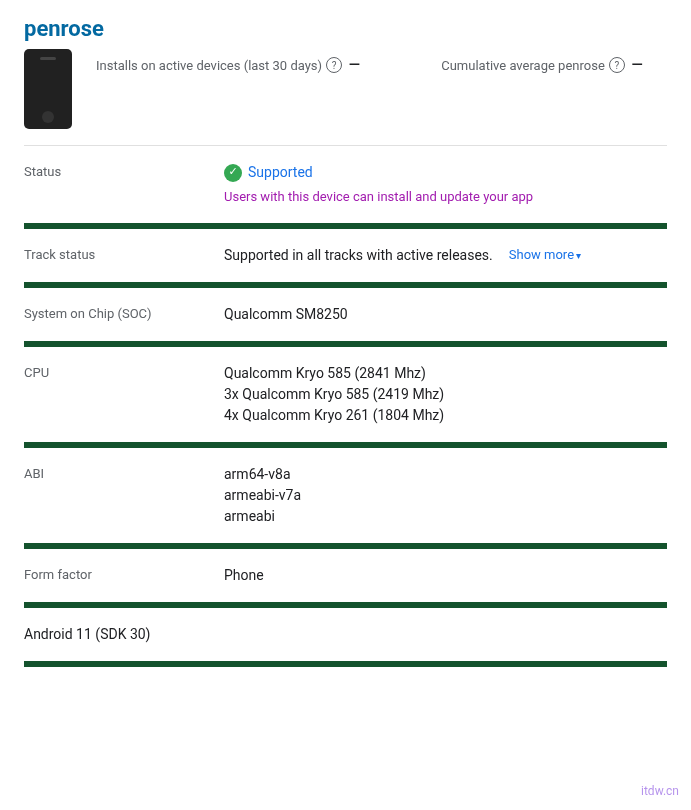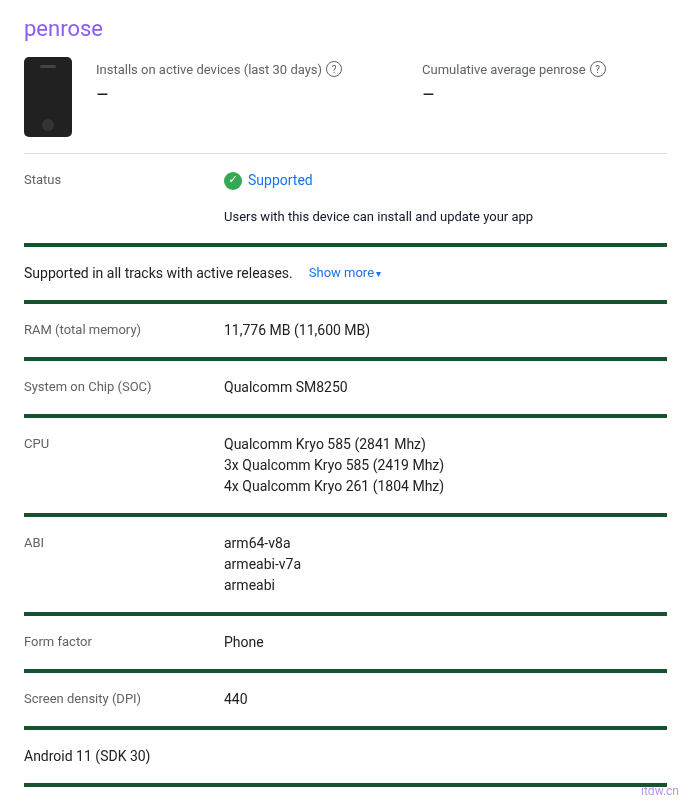--- a/index.html
+++ b/index.html
@@ -11,23 +11,23 @@
       width: 691px;
       min-height: 810px;
     }
 
     .page-container {
       padding: 16px 24px 24px 24px;
     }
 
     .device-title {
       font-size: 22px;
-      font-weight: 400;
-      color: #8b5cf6;
-      margin-bottom: 16px;
+      font-weight: 700;
+      color: #0369a1;
+      margin-bottom: 8px;
     }
 
     .device-header {
       display: flex;
       align-items: flex-start;
       gap: 24px;
       padding-bottom: 16px;
       border-bottom: 1px solid #e0e0e0;
       margin-bottom: 0;
     }
@@ -64,21 +64,20 @@
     }
 
     .header-stats {
       display: flex;
       gap: 80px;
       padding-top: 4px;
     }
 
     .stat-block {
       display: flex;
-      flex-direction: column;
       gap: 6px;
     }
 
     .stat-label {
       font-size: 13px;
       color: #5f6368;
       display: flex;
       align-items: center;
       gap: 4px;
     }
@@ -104,21 +103,21 @@
 
     .info-table {
       width: 100%;
       margin-top: 0;
     }
 
     .info-row {
       display: flex;
       align-items: flex-start;
       padding: 16px 0;
-      border-bottom: 4px solid #14532d;
+      border-bottom: 6px solid #14532d;
     }
 
     .info-row:last-child {
       border-bottom: none;
     }
 
     .info-label {
       width: 200px;
       min-width: 200px;
       font-size: 13px;
@@ -151,22 +150,22 @@
       height: 18px;
       border-radius: 50%;
       background: #34a853;
       color: white;
       font-size: 11px;
       flex-shrink: 0;
     }
 
     .status-desc {
       font-size: 13px;
-      color: #0f172a;
-      margin-top: 16px;
+      color: #a21caf;
+      margin-top: 4px;
     }
 
     .track-status-row {
       display: flex;
       align-items: center;
       gap: 16px;
       flex-wrap: wrap;
     }
 
     .show-more {
@@ -224,32 +223,29 @@
         <div class="info-label">Status</div>
         <div class="info-value">
           <div class="status-supported">
             <span class="check-circle">✓</span>
             <span>Supported</span>
           </div>
           <div class="status-desc">Users with this device can install and update your app</div>
         </div>
       </div>
       <div class="info-row">
+        <div class="info-label">Track status</div>
         <div class="info-value">
           <div class="track-status-row">
             <span>Supported in all tracks with active releases.</span>
             <span class="show-more">Show more <span class="chevron-down">▾</span></span>
           </div>
         </div>
       </div>
       <div class="info-row">
-        <div class="info-label">RAM (total memory)</div>
-        <div class="info-value">11,776 MB (11,600 MB)</div>
-      </div>
-      <div class="info-row">
         <div class="info-label">System on Chip (SOC)</div>
         <div class="info-value">Qualcomm SM8250</div>
       </div>
       <div class="info-row">
         <div class="info-label">CPU</div>
         <div class="info-value">
           <div>Qualcomm Kryo 585 (2841 Mhz)</div>
           <div>3x Qualcomm Kryo 585 (2419 Mhz)</div>
           <div>4x Qualcomm Kryo 261 (1804 Mhz)</div>
         </div>
@@ -260,24 +256,20 @@
           <div>arm64-v8a</div>
           <div>armeabi-v7a</div>
           <div>armeabi</div>
         </div>
       </div>
       <div class="info-row">
         <div class="info-label">Form factor</div>
         <div class="info-value">Phone</div>
       </div>
       <div class="info-row">
-        <div class="info-label">Screen density (DPI)</div>
-        <div class="info-value">440</div>
-      </div>
-      <div class="info-row">
         <div class="info-value">Android 11 (SDK 30)</div>
       </div>
       <div class="info-row"></div>
     </div>
 
 </div>
 
 <div class="watermark">itdw.cn</div>
 
 </body></html>

